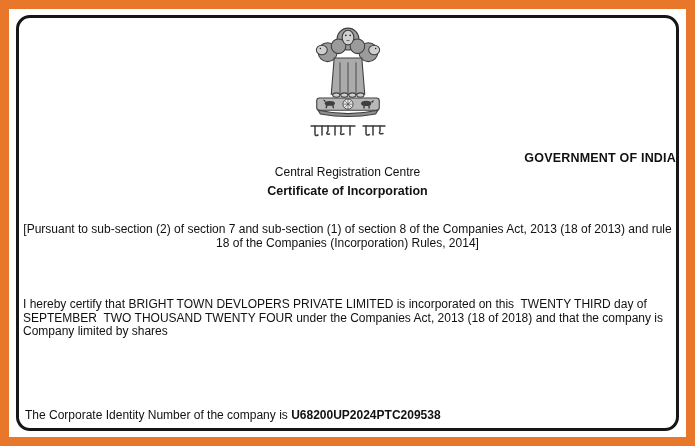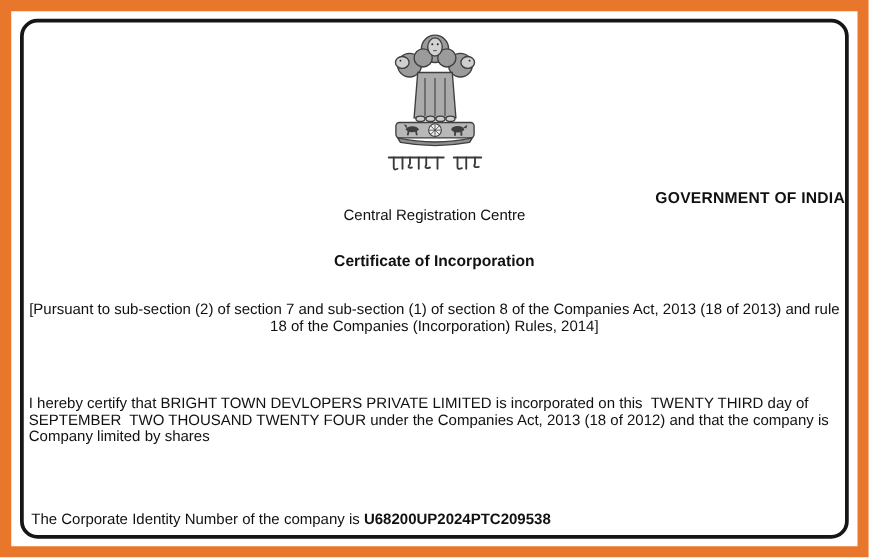--- a/index.html
+++ b/index.html
@@ -43,21 +43,21 @@
     font-size: 12.5px;
     font-weight: bold;
     line-height: 13px;
     letter-spacing: 0.2px;
   }
   .centre-line {
     text-align: center;
     font-size: 12px;
   }
   .cert-title {
-    margin-top: 23px;
+    margin-top: 5px;
     text-align: center;
     font-size: 12.5px;
     font-weight: bold;
   }
   .pursuant {
     margin-top: 25px;
     text-align: center;
     font-size: 12px;
     line-height: 13.5px;
     padding: 0 2px;
@@ -158,18 +158,18 @@
     <div class="hdr">
       <div>GOVERNMENT OF INDIA</div>
     </div>
 
     <div class="centre-line">Central Registration Centre</div>
 
     <div class="cert-title">Certificate of Incorporation</div>
 
     <div class="pursuant">[Pursuant to sub-section (2) of section 7 and sub-section (1) of section 8 of the Companies Act, 2013 (18 of 2013) and rule 18 of the Companies (Incorporation) Rules, 2014]</div>
 
-    <div class="statement">I hereby certify that BRIGHT TOWN DEVLOPERS PRIVATE LIMITED is incorporated on this  TWENTY THIRD day of SEPTEMBER  TWO THOUSAND TWENTY FOUR under the Companies Act, 2013 (18 of 2012) and that the company is Company limited by shares</div>
+    <div class="statement">I hereby certify that BRIGHT TOWN DEVLOPERS PRIVATE LIMITED is incorporated on this  TWENTY THIRD day of SEPTEMBER  TWO THOUSAND TWENTY FOUR under the Companies Act, 2013 (18 of 2018) and that the company is Company limited by shares</div>
 
     <div class="cin-line"><span>The Corporate Identity Number of the company is </span><span class="bold">U68200UP2024PTC209538</span></div>
 
   </div>
 </div>
 
 </body></html>

